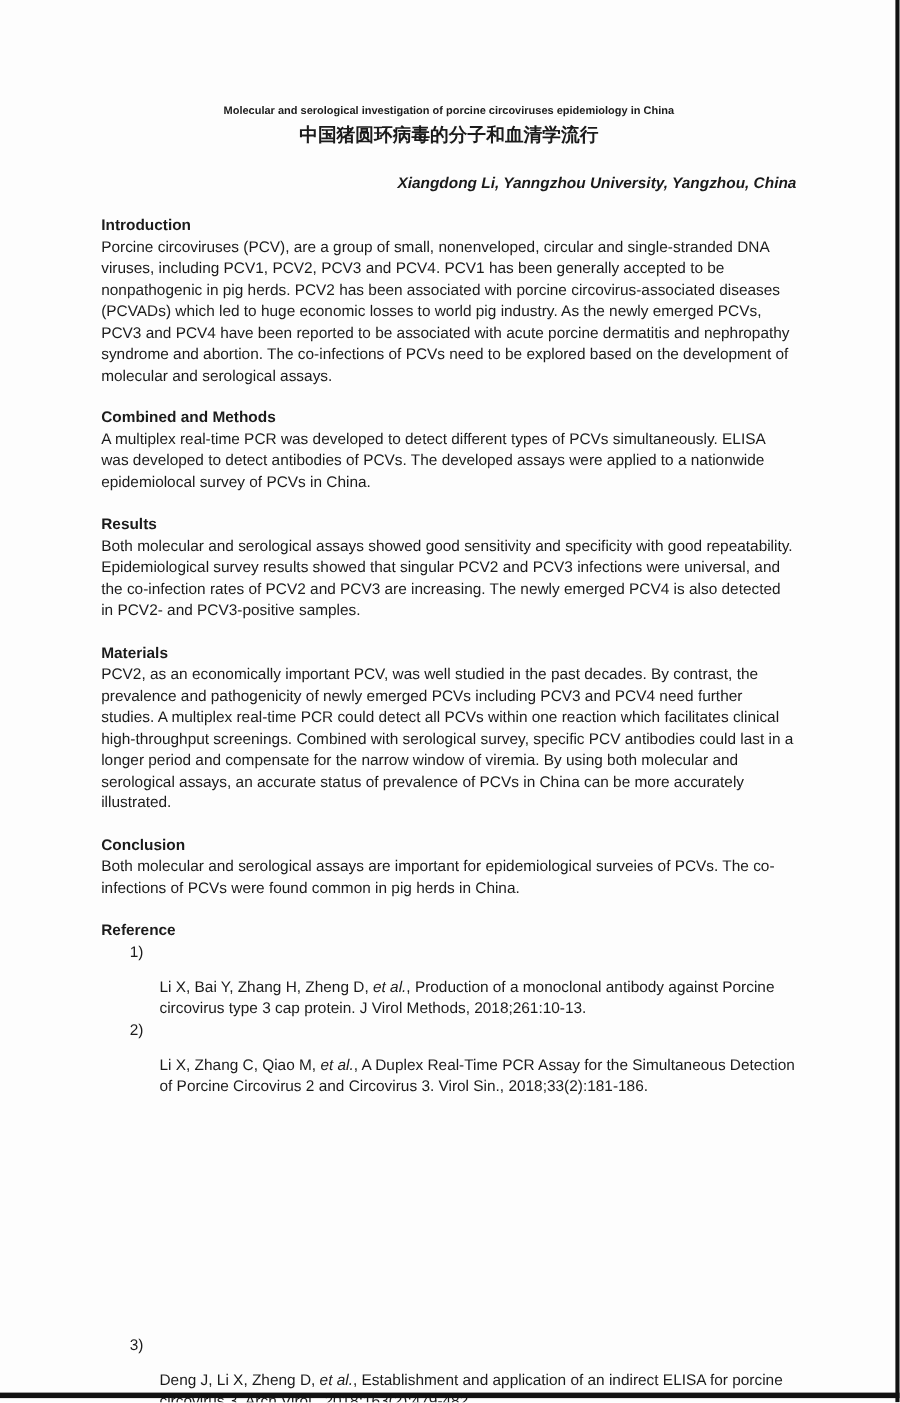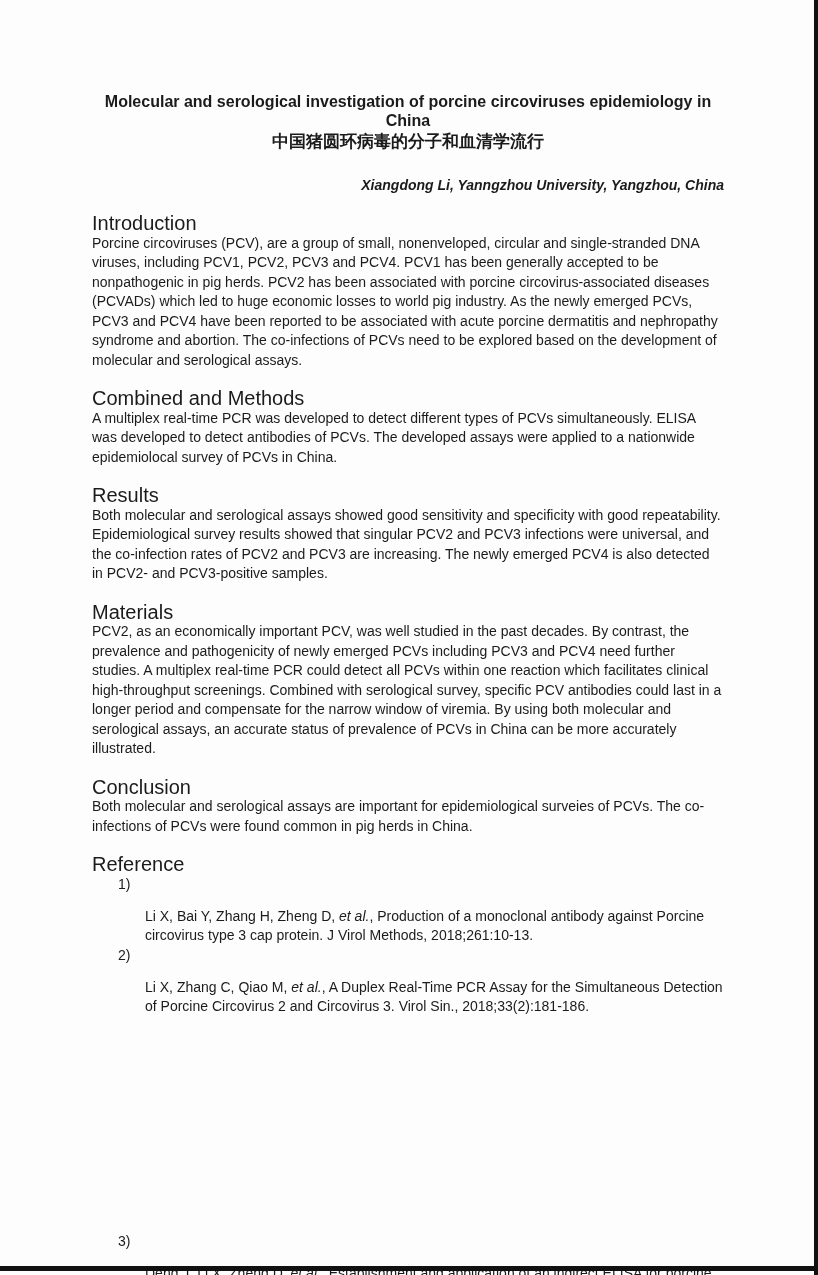--- a/index.html
+++ b/index.html
@@ -15,41 +15,41 @@
   .content {
     position: absolute;
     left: 92px;
     top: 0;
     width: 632px;
   }
   .doc-title {
     margin-top: 92px;
     text-align: center;
     font-weight: bold;
-    font-size: 16px;
+    font-size: 10px;
     line-height: 19px;
   }
   .doc-title-zh {
     text-align: center;
     font-weight: bold;
     font-size: 17px;
     line-height: 24px;
   }
   .author-line {
     margin-top: 22px;
     text-align: right;
     font-style: italic;
     font-size: 14px;
     line-height: 19px;
     font-weight: bold;
   }
   .section { margin-top: 19px; }
   .section-heading {
-    font-weight: normal;
-    font-size: 20px;
+    font-weight: bold;
+    font-size: 14px;
     line-height: 19.5px;
   }
   .para {
     font-size: 14px;
     line-height: 19.5px;
   }
   .ref-list { margin-left: 26px; }
   .ref-row { display: flex; font-size: 14px; line-height: 19.5px; }
   .ref-num { flex: none; width: 27px; }
   .ref-text { flex: 1; margin-top: 32px; }

